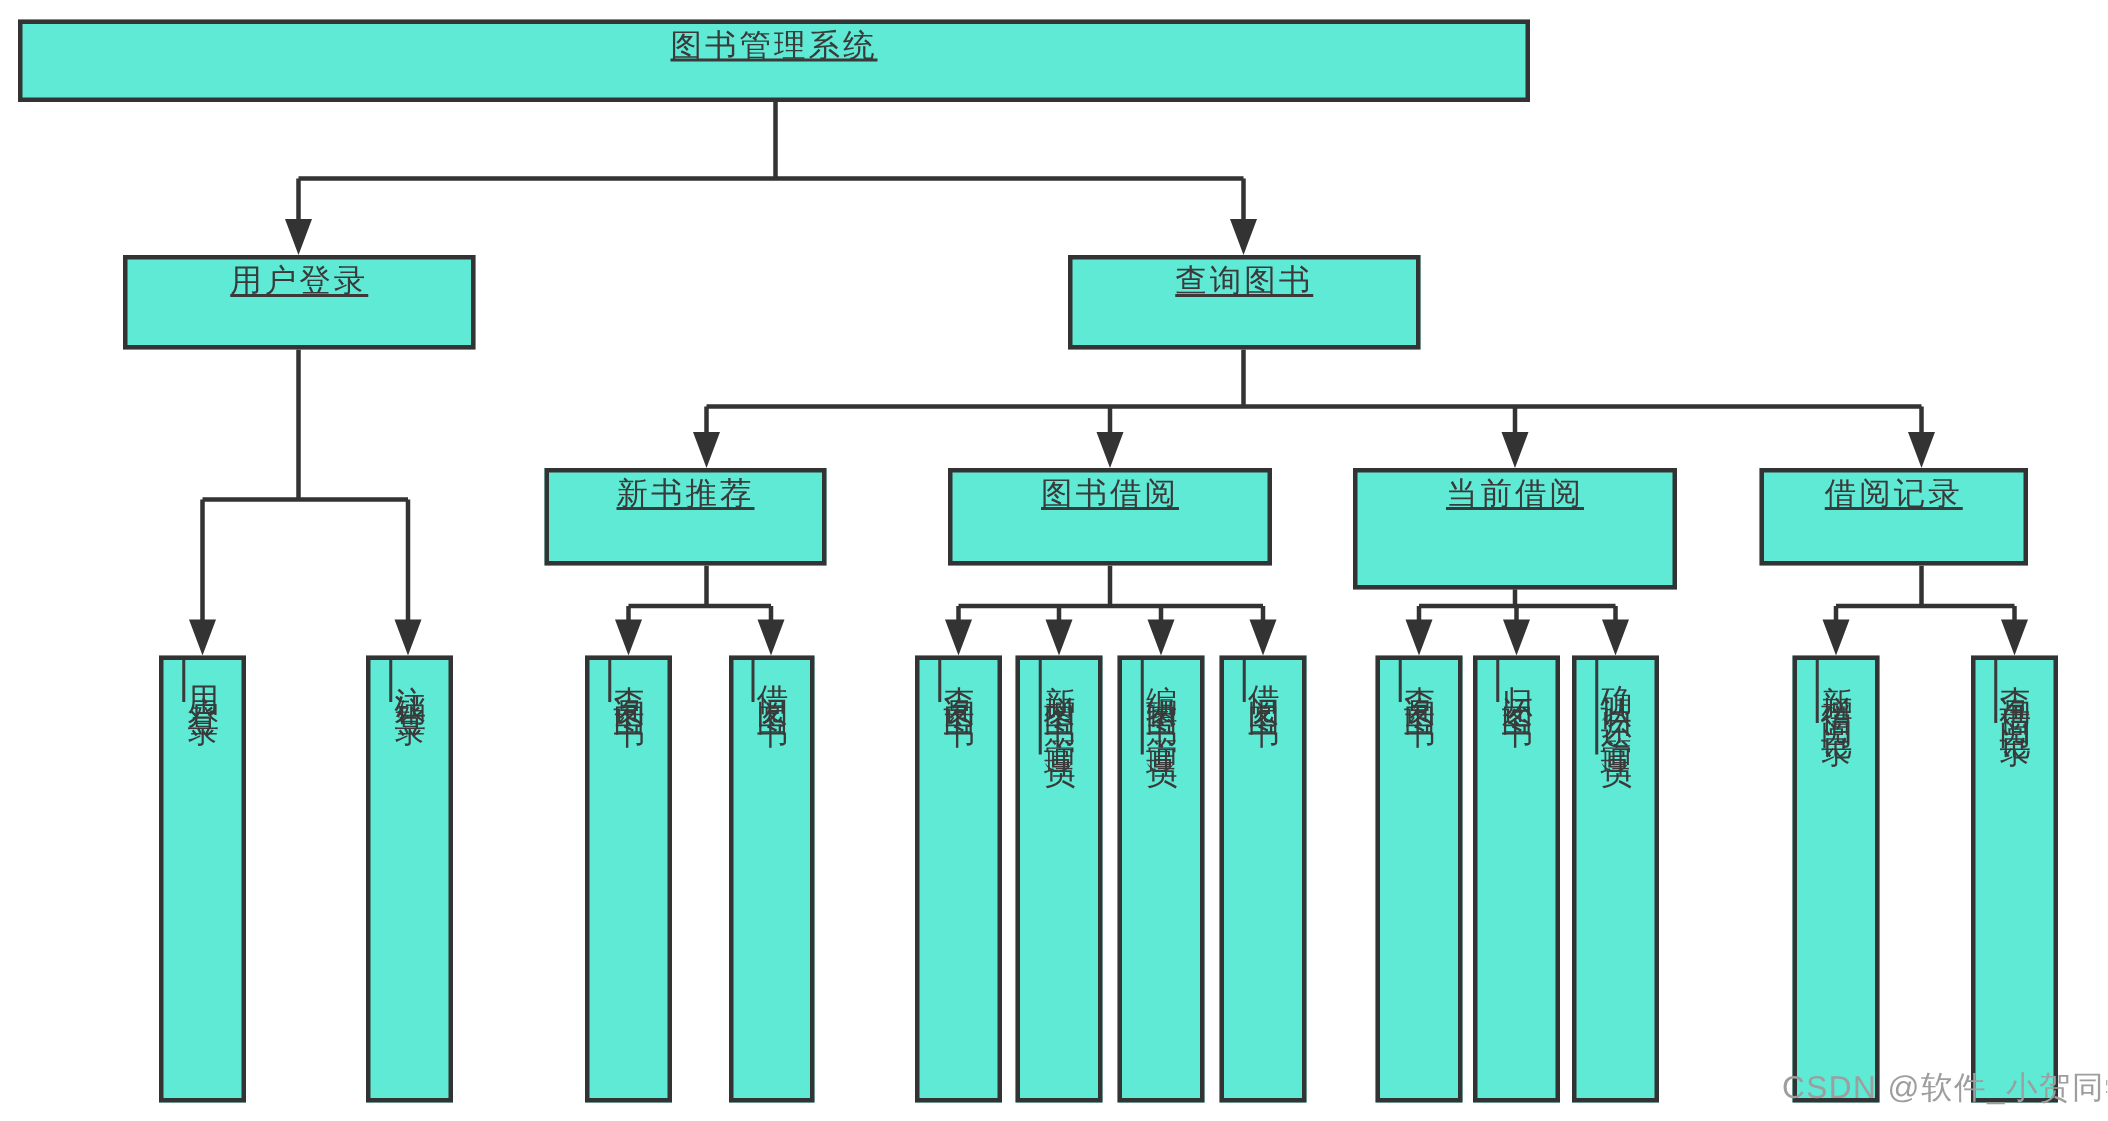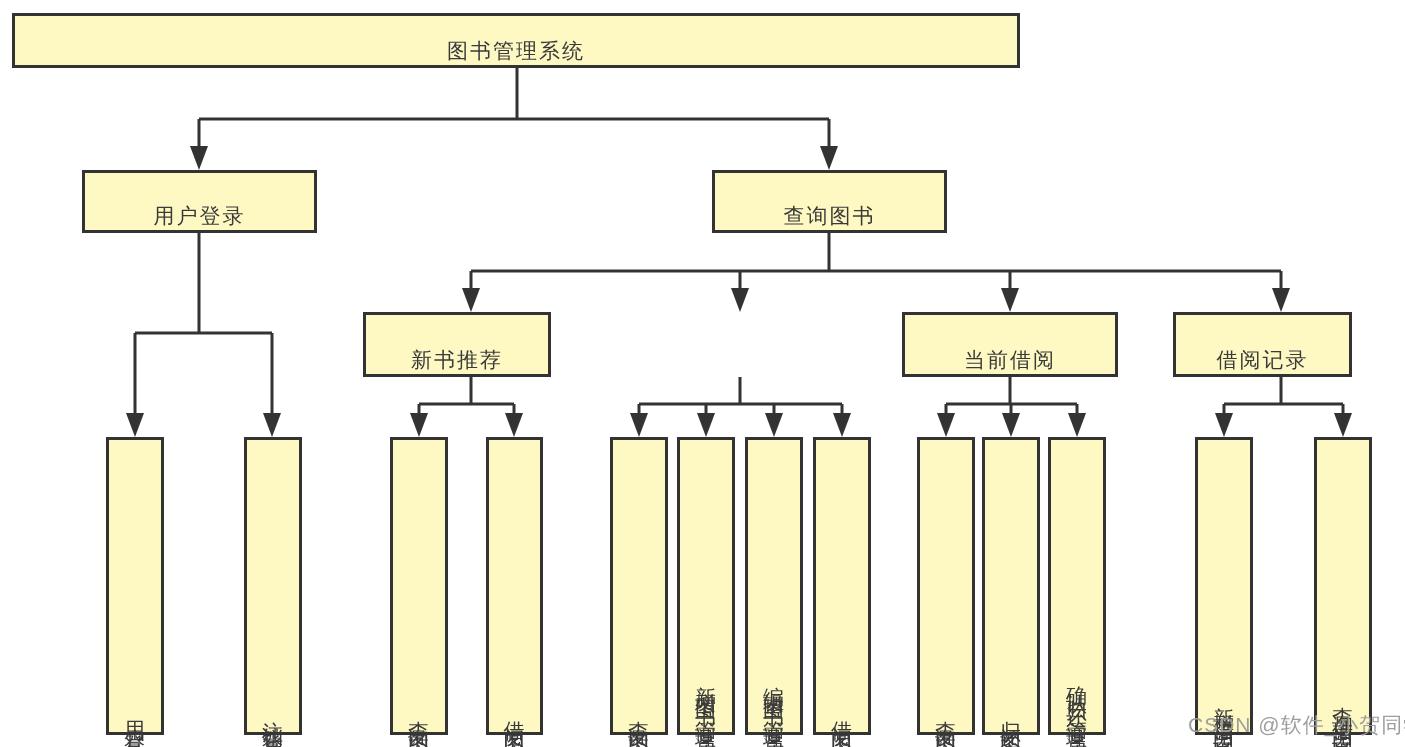--- a/index.html
+++ b/index.html
@@ -14,26 +14,27 @@
   .connectors {
     position: absolute;
     left: 0; top: 0;
     width: 1405px; height: 747px;
   }
   .connector-stroke { stroke: var(--line, #333333); stroke-width: 3; fill: none; }
   .connector-fill  { fill: var(--line, #333333); }
   .node {
     position: absolute;
     box-sizing: border-box;
-    background: #fef9c3;
+    background: #5eead4;
     border: 3px solid var(--line, #333333);
     display: flex;
-    align-items: flex-end;
+    align-items: flex-start;
     justify-content: center;
     color: var(--text, #3a3a3a);
+    text-decoration: underline;
   }
   .h-node span {
     font-size: 21px;
     letter-spacing: 2px;
     white-space: nowrap;
   }
   .leaf span {
     writing-mode: vertical-rl;
     text-orientation: mixed;
     font-size: 21px;
@@ -103,21 +104,24 @@
   <div class="node h-node" style="left:82px; top:170px; width:235px; height:63px;">
     <span>用户登录</span>
   </div>
   <div class="node h-node" style="left:712px; top:170px; width:235px; height:63px;">
     <span>查询图书</span>
   </div>
 
   <div class="node h-node" style="left:363px; top:312px; width:188px; height:65px;">
     <span>新书推荐</span>
   </div>
-  <div class="node h-node" style="left:902px; top:312px; width:216px; height:65px;">
+  <div class="node h-node" style="left:632px; top:312px; width:216px; height:65px;">
+    <span>图书借阅</span>
+  </div>
+  <div class="node h-node" style="left:902px; top:312px; width:216px; height:81px;">
     <span>当前借阅</span>
   </div>
   <div class="node h-node" style="left:1173px; top:312px; width:179px; height:65px;">
     <span>借阅记录</span>
   </div>
 
   <div class="node leaf" style="left:106px; top:437px; width:58px; height:298px;">
     <span>用户登录</span>
   </div>
   <div class="node leaf" style="left:244px; top:437px; width:58px; height:298px;">

